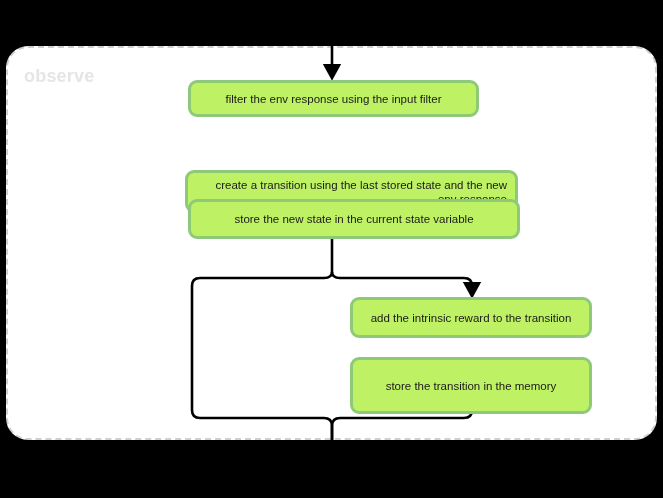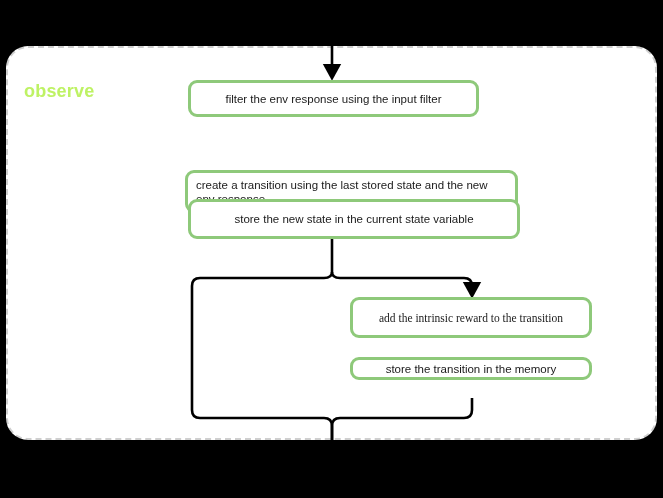--- a/index.html
+++ b/index.html
@@ -23,49 +23,49 @@
     width: 651px;
     height: 394px;
     box-sizing: border-box;
     background: #ffffff;
     border: 2px dashed #cfcfcf;
     border-radius: 22px;
   }
   #group-title {
     position: absolute;
     left: 24px;
-    top: 81px;
+    top: 66px;
     font-size: 18px;
     font-weight: bold;
-    color: #bef264;
+    color: #e5e5e5;
     letter-spacing: 0.2px;
     white-space: nowrap;
   }
   
   .node {
     position: absolute;
     box-sizing: border-box;
-    background: #ffffff;
+    background: #bef264;
     border: 3px solid #8ec97a;
     border-radius: 9px;
     display: flex;
     align-items: center;
     justify-content: center;
-    text-align: left;
+    text-align: right;
     color: #1a1a1a;
     font-size: 11.5px;
     line-height: 14px;
     padding: 2px 8px;
   }
   
   #node-filter        { left: 188px; top: 80px;  width: 291px; height: 37px; }
   #node-create        { left: 185px; top: 134px; width: 333px; height: 43px; margin-top: 36px; }
   #node-store-state   { left: 188px; top: 199px; width: 332px; height: 40px; }
-  #node-intrinsic     { left: 350px; top: 297px; width: 242px; height: 41px; font-family: Liberation Serif, serif; }
-  #node-store-memory  { left: 350px; top: 357px; width: 242px; height: 23px; }
+  #node-intrinsic     { left: 350px; top: 297px; width: 242px; height: 41px; }
+  #node-store-memory  { left: 350px; top: 357px; width: 242px; height: 57px; }
 
   
   #edge-label-condition {
     position: absolute;
     left: 346px;
     top: 256px;
     font-size: 11.5px;
     font-weight: bold;
     color: #000000;
     white-space: nowrap;

